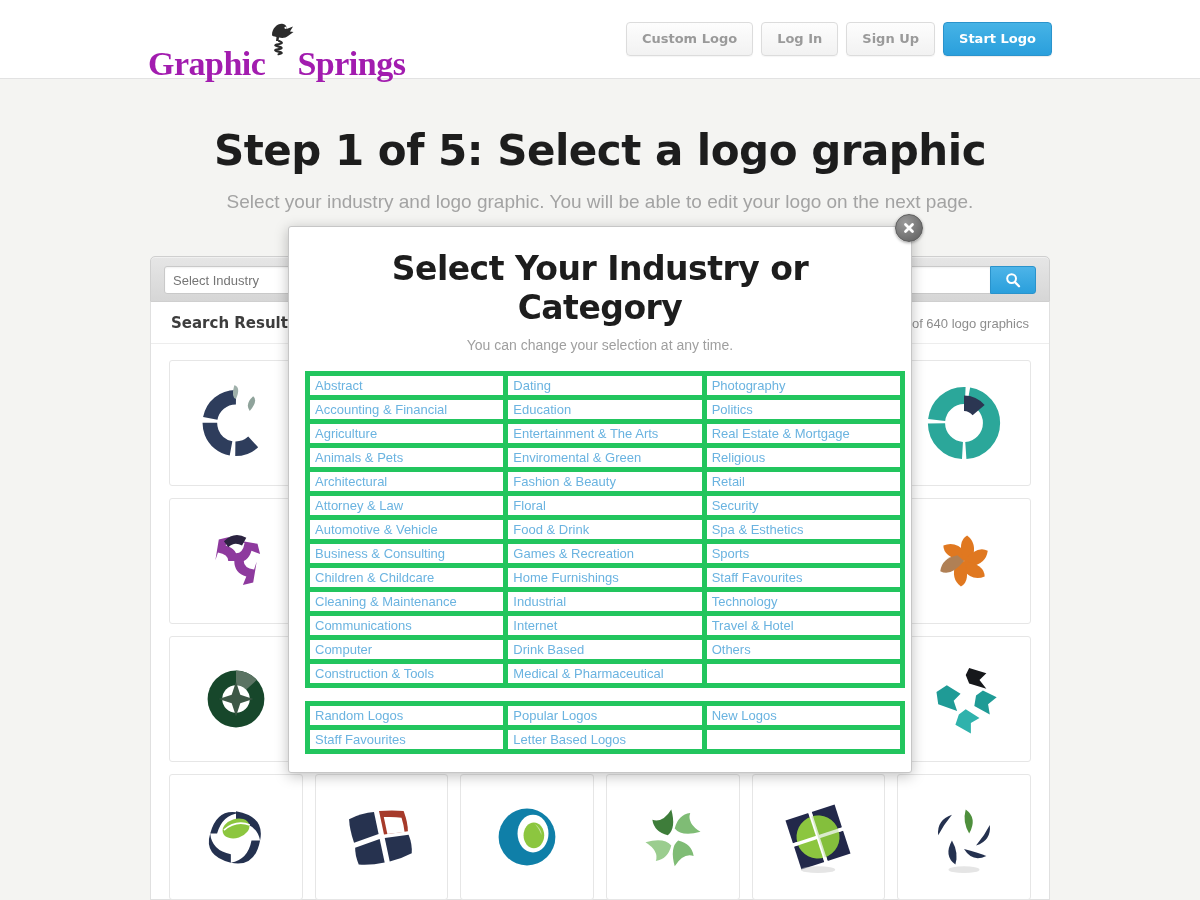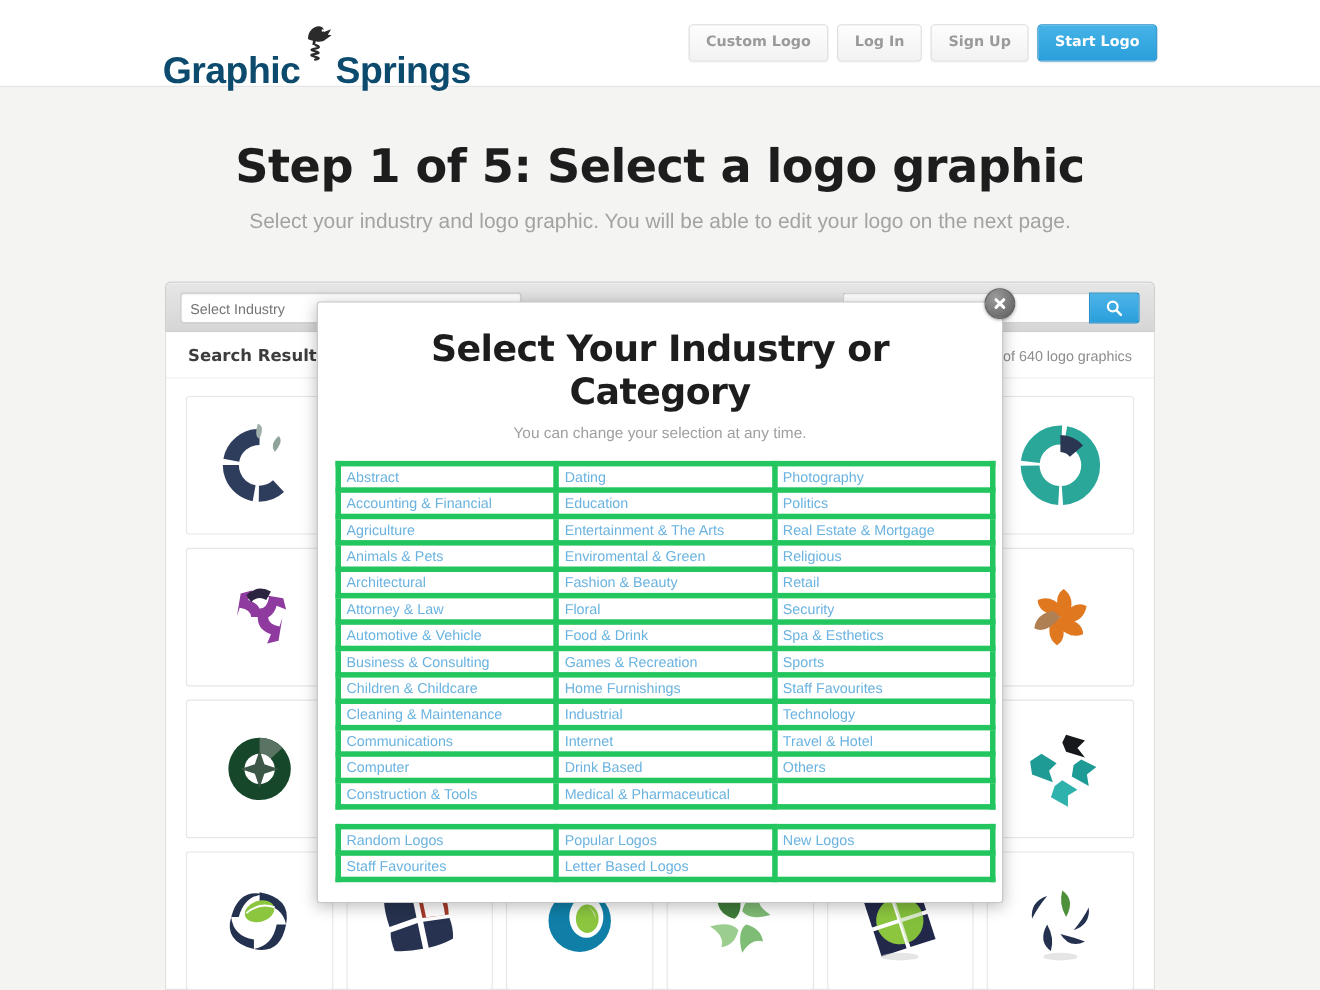--- a/index.html
+++ b/index.html
@@ -19,25 +19,25 @@
     background: #ffffff;
     border-bottom: 1px solid #e2e2e2;
   }
   .brand {
     position: absolute;
     left: 148px; top: 16px;
     height: 48px;
     display: flex; align-items: center;
   }
   .brand-text {
-    font-family: Liberation Sans, sans-serif;
+    font-family: Liberation Serif, serif;
     font-weight: bold;
     font-size: 34px;
     letter-spacing: -0.5px;
-    color: #0c4a6e;
+    color: #a21caf;
     line-height: 1;
     white-space: nowrap;
     margin-top: 47px;
   }
   .brand-mark {
     position: relative;
     width: 30px; height: 44px;
     margin: 0 1px;
     flex: 0 0 auto;
   }
@@ -195,21 +195,20 @@
   .modal {
     position: absolute;
     left: 288px; top: 226px;
     width: 624px;
     background: #ffffff;
     border: 1px solid #c6c6c6;
     border-radius: 3px;
     box-shadow: 0 3px 14px rgba(0,0,0,.25);
     z-index: 50;
     padding: 22px 16px 18px 16px;
-    margin-top: 48px;
   }
   .modal-close {
     position: absolute;
     right: -12px; top: -13px;
     width: 28px; height: 28px;
     border-radius: 50%;
     background: radial-gradient(circle at 35% 30%, #9b9b9b, #6e6e6e 70%, #5a5a5a);
     border: 1px solid #5d5d5d;
     box-shadow: 0 1px 3px rgba(0,0,0,.35);
     display: flex; align-items: center; justify-content: center;

